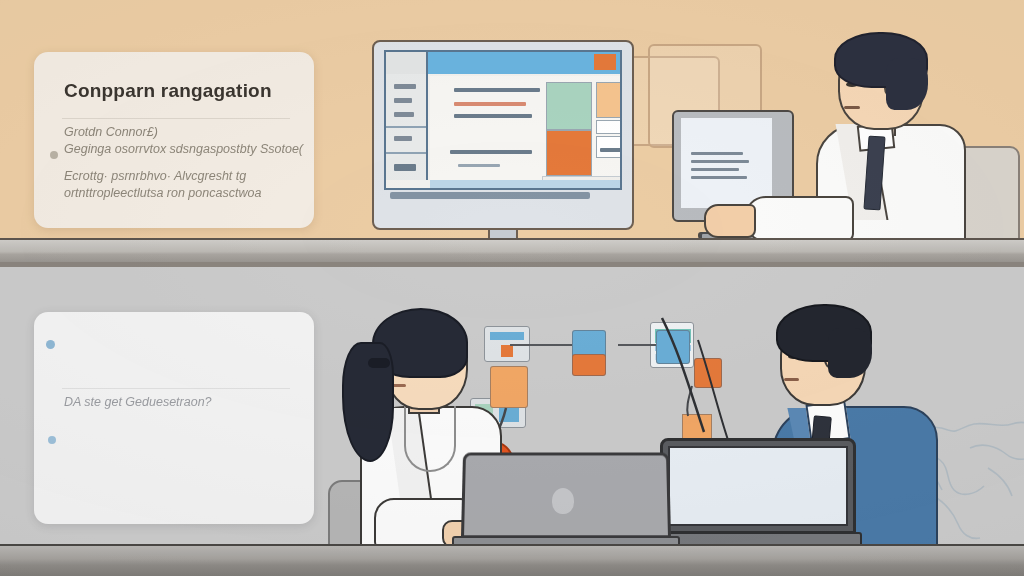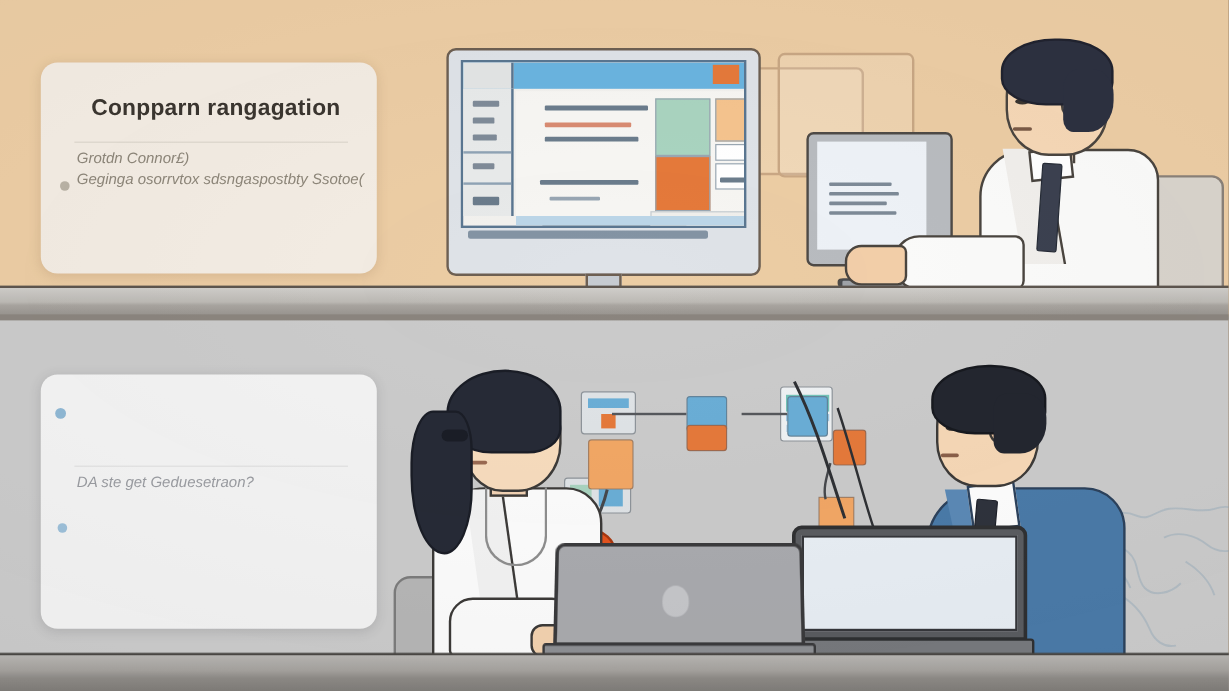--- a/index.html
+++ b/index.html
@@ -32,21 +32,21 @@
   .card{position:absolute;border-radius:14px;box-sizing:border-box;}
   #card-top{left:34px;top:52px;width:280px;height:176px;
     background:#f3ece3;box-shadow:0 2px 10px rgba(120,90,60,.18);}
   #card-bottom{left:34px;top:312px;width:280px;height:212px;
     background:#f3f3f3;box-shadow:0 2px 10px rgba(60,60,70,.16);}
 
   .card-heading{
     position:absolute;font-weight:700;color:#3a352f;letter-spacing:.2px;
     filter:blur(.25px);
   }
-  #head-top{left:30px;top:28px;width:232px;font-size:19px;line-height:22px;margin-left:12px;}
+  #head-top{left:30px;top:28px;width:232px;font-size:19px;line-height:22px;}
   #head-bottom{left:30px;top:22px;width:234px;font-size:19px;line-height:23px;color:#33373d;}
 
   .rule{position:absolute;height:1px;background:#ddd6cc;}
   #rule-top{left:28px;top:66px;width:228px;}
   #rule-bottom{left:28px;top:76px;width:228px;background:#e0e0e0;}
 
   .card-body{position:absolute;color:#8d8679;font-size:12.5px;line-height:17px;
     filter:blur(.5px);font-style:italic;}
   #body-top-1{left:30px;top:72px;width:240px;}
   #body-top-2{left:30px;top:116px;width:236px;}
@@ -307,20 +307,22 @@
 
   <div class="desk" id="desk-top"></div>
   <div id="desk-top-lip"></div>
 
   <div class="card" id="card-top">
     <div class="card-heading" id="head-top">Conpparn rangagation</div>
     <div class="rule" id="rule-top"></div>
     <div class="bullet" id="bullet-top"></div>
     <div class="card-body" id="body-top-1" style="white-space:pre-line">Grotdn Connor£)
 Geginga osorrvtox sdsngaspostbty Ssotoe(</div>
+    <div class="card-body" id="body-top-2" style="white-space:pre-line">Ecrottg· psrnrbhvo· Alvcgresht tg
+ortnttropleectlutsa ron poncasctwoa</div>
   </div>
 
   <div id="worldmap">
     <svg viewBox="0 0 140 150" width="140" height="150" aria-hidden="true">
       <g fill="none" stroke="currentColor" stroke-width="1.6">
         <path d="M6,42 C18,30 34,26 48,32 C58,36 62,28 74,26 C88,24 100,30 112,26 C124,22 134,26 138,34"></path>
         <path d="M2,58 C16,50 30,54 40,62 C50,70 46,84 54,92 C62,100 76,96 84,88"></path>
         <path d="M70,50 C82,44 96,48 106,56 C116,64 128,62 136,56"></path>
         <path d="M30,96 C42,102 52,112 58,126 C62,136 70,142 80,140"></path>
         <path d="M88,70 C98,76 108,86 112,98"></path>

